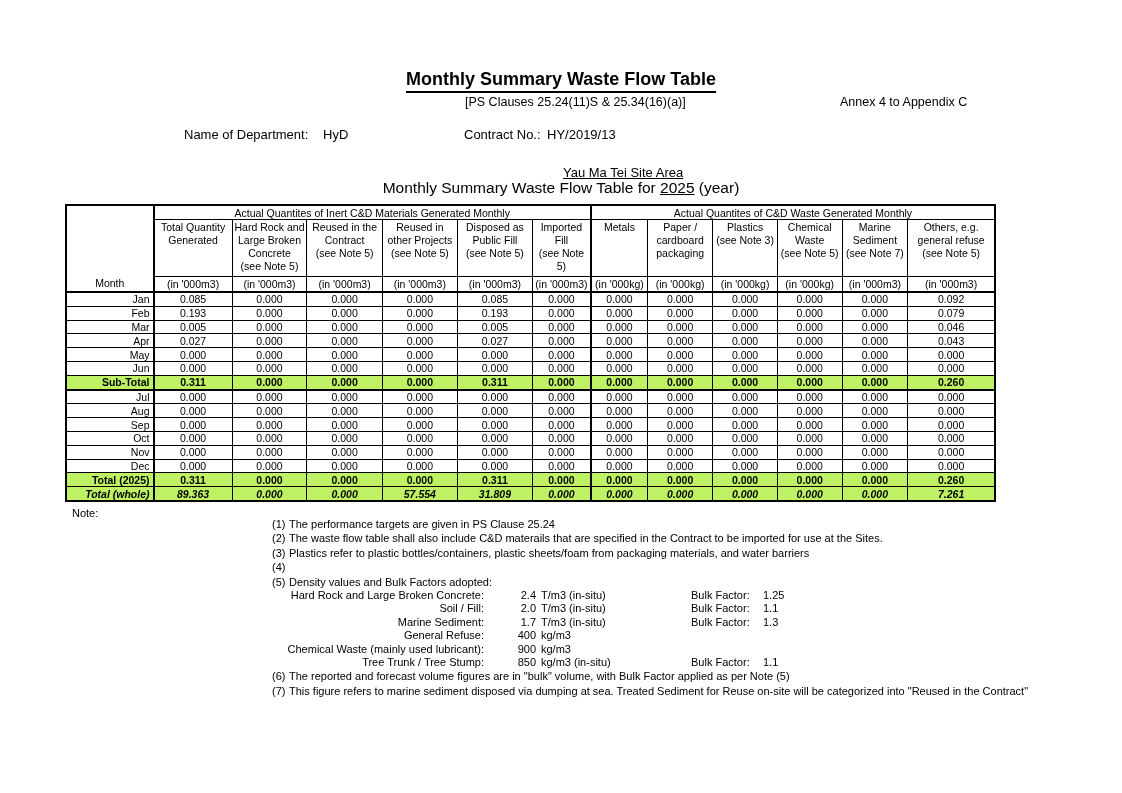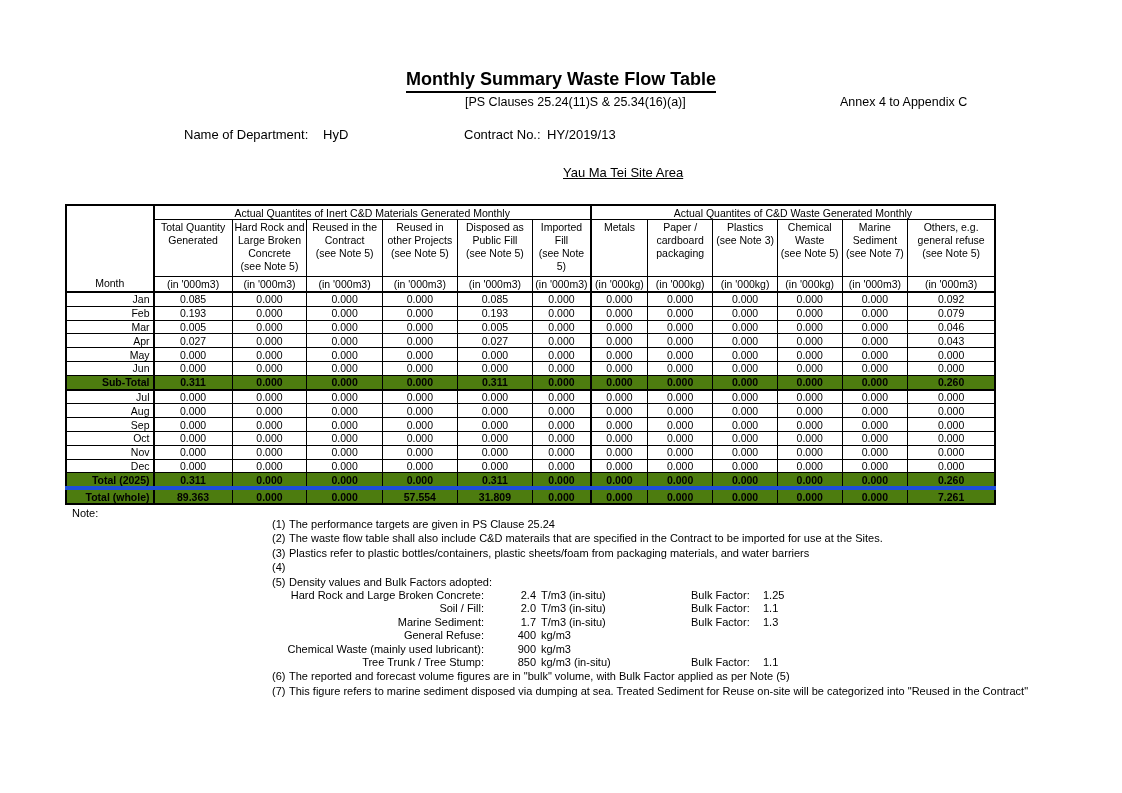--- a/index.html
+++ b/index.html
@@ -37,23 +37,23 @@
   .sep { border-left:2px solid #000 !important; }
   .head-month { vertical-align:bottom; text-align:center; padding-bottom:2px !important; border-bottom:2px solid #000 !important; }
   .group-head { height:13px; text-align:center; vertical-align:middle; }
   .col-head {
     height:55px; vertical-align:top; text-align:center;
     white-space:pre-line; line-height:13px; padding-top:1px !important;
   }
   .unit-cell { height:14px; text-align:center; vertical-align:middle; border-bottom:2px solid #000 !important; }
   .data-row td { height:12.8px; text-align:center; vertical-align:middle; }
   .data-row td.row-label { text-align:right; padding-right:3px !important; }
-  tr.subtotal td, tr.total td, tr.total-whole td { background:#4d7c0f; font-weight:bold; }
+  tr.subtotal td, tr.total td, tr.total-whole td { background:#bef264; font-weight:bold; }
   tr.subtotal td { border-bottom:2px solid #000; }
-  tr.total-whole td { border-top:4px solid #1d4ed8; }
+  tr.total-whole td { border-top:1px solid #1d4ed8;font-style:italic; }
 
   
   .note-label { position:absolute; left:72px; top:507px; font-size:11px; }
   .notes-block { position:absolute; left:272px; top:517px; width:840px; font-size:11px; }
   .note-line { display:flex; line-height:14.4px; }
   .note-num { width:17px; flex:none; }
   .note-text { flex:1; }
   .note-text.indent { padding-left:9px; }
   .density-grid { }
   .d-row { display:grid; grid-template-columns:212px 52px 155px 64px 40px; line-height:13.4px; }
@@ -72,20 +72,23 @@
   </div>
   <div class="ps-clauses">[PS Clauses 25.24(11)S &amp; 25.34(16)(a)]</div>
   <div class="annex">Annex 4 to Appendix C</div>
 
   <div class="dept-label">Name of Department:</div>
   <div class="dept-value">HyD</div>
   <div class="contract-label">Contract No.:</div>
   <div class="contract-number">HY/2019/13</div>
   <div class="site-area">Yau Ma Tei Site Area</div>
 
+  <div class="caption">
+    <span>Monthly Summary Waste Flow Table for </span><span class="u">2025</span><span> (year)</span>
+  </div>
 
   <table class="wft">
       <colgroup>
         <col style="width:95px">
         <col style="width:83px">
         <col style="width:80px">
         <col style="width:81px">
         <col style="width:81px">
         <col style="width:80px">
         <col style="width:61px">

